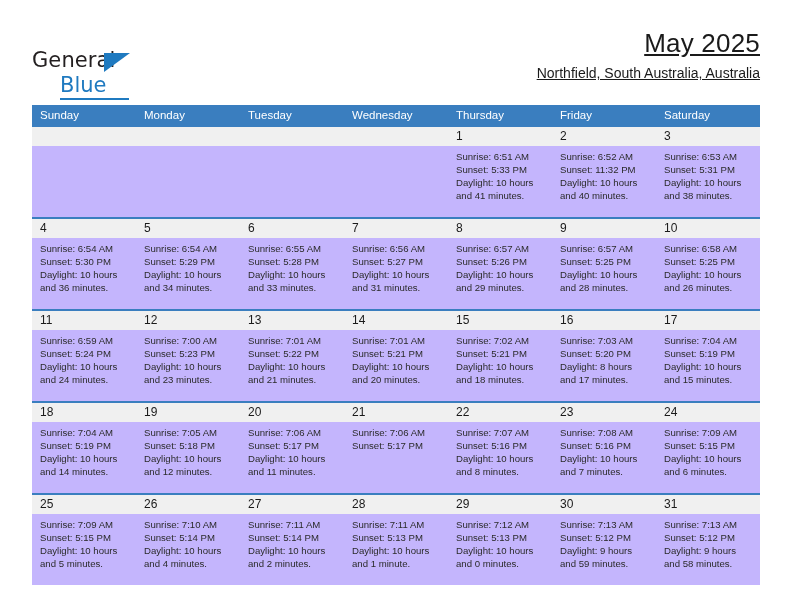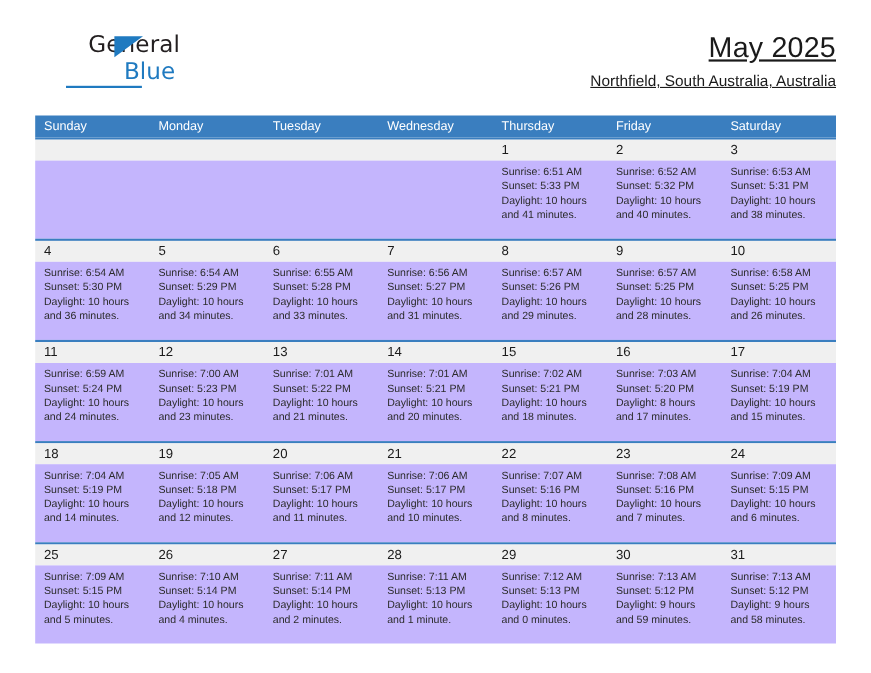--- a/index.html
+++ b/index.html
@@ -22,24 +22,23 @@
   .top {
     position: absolute;
     left: 32px;
     top: 26px;
     right: 32px;
     height: 72px;
   }
   .logo {
     position: absolute;
     left: 0;
-    top: 4px;
+    top: 24px;
     width: 180px;
     height: 56px;
-    text-align: center;
   }
   .logo-general {
     font-size: 21px;
     color: #231f20;
     letter-spacing: .1px;
     line-height: 1;
     font-family: "DejaVu Sans", sans-serif;
   }
   .logo-blue {
     font-size: 21px;
@@ -209,21 +208,21 @@
           <div></div>
           <div class="wrap"></div>
         </div>
         <div class="cell-txt">
           <div>Sunrise: 6:51 AM</div>
           <div>Sunset: 5:33 PM</div>
           <div class="wrap">Daylight: 10 hours and 41 minutes.</div>
         </div>
         <div class="cell-txt">
           <div>Sunrise: 6:52 AM</div>
-          <div>Sunset: 5:32 PM</div>
+          <div>Sunset: 11:32 PM</div>
           <div class="wrap">Daylight: 10 hours and 40 minutes.</div>
         </div>
         <div class="cell-txt">
           <div>Sunrise: 6:53 AM</div>
           <div>Sunset: 5:31 PM</div>
           <div class="wrap">Daylight: 10 hours and 38 minutes.</div>
         </div>
       </div>
     </div>
 
@@ -347,21 +346,20 @@
           <div class="wrap">Daylight: 10 hours and 12 minutes.</div>
         </div>
         <div class="cell-txt">
           <div>Sunrise: 7:06 AM</div>
           <div>Sunset: 5:17 PM</div>
           <div class="wrap">Daylight: 10 hours and 11 minutes.</div>
         </div>
         <div class="cell-txt">
           <div>Sunrise: 7:06 AM</div>
           <div>Sunset: 5:17 PM</div>
-          <div class="wrap">Daylight: 10 hours and 10 minutes.</div>
         </div>
         <div class="cell-txt">
           <div>Sunrise: 7:07 AM</div>
           <div>Sunset: 5:16 PM</div>
           <div class="wrap">Daylight: 10 hours and 8 minutes.</div>
         </div>
         <div class="cell-txt">
           <div>Sunrise: 7:08 AM</div>
           <div>Sunset: 5:16 PM</div>
           <div class="wrap">Daylight: 10 hours and 7 minutes.</div>

